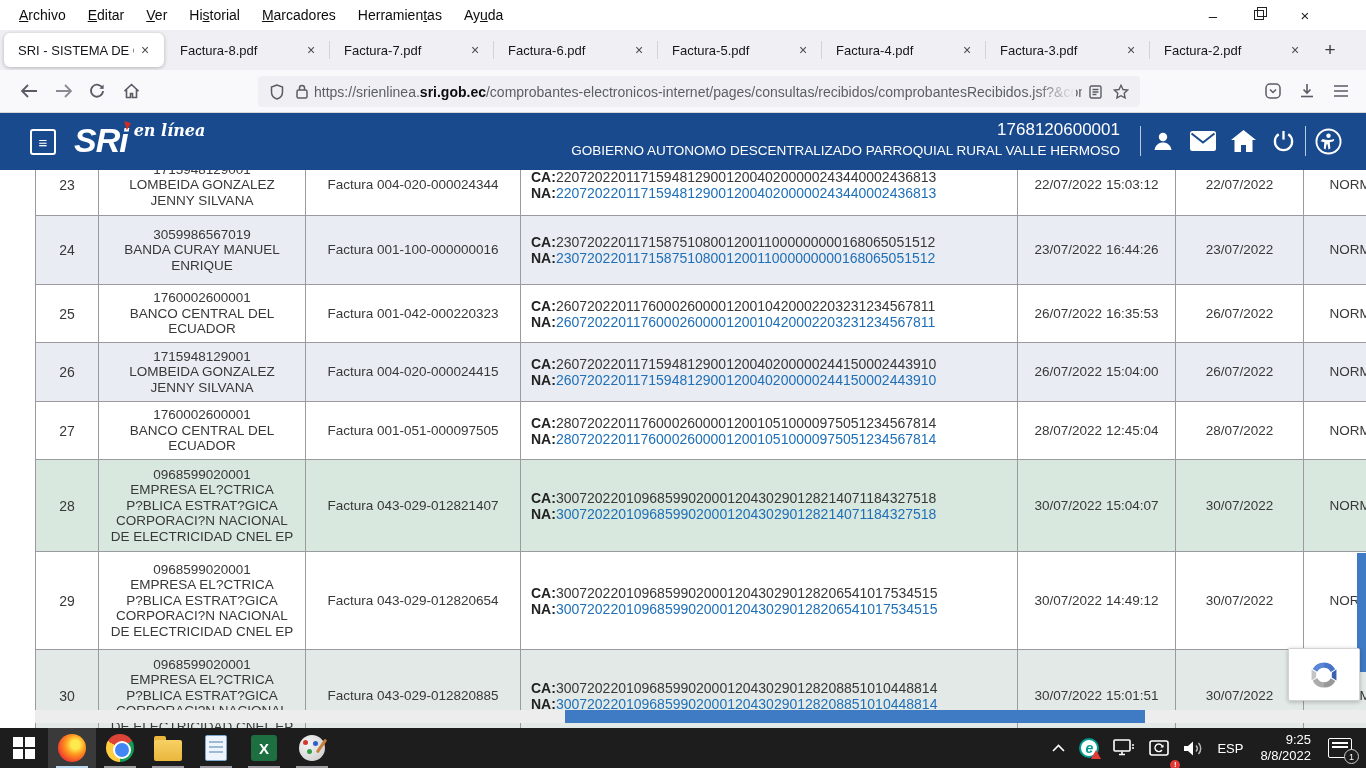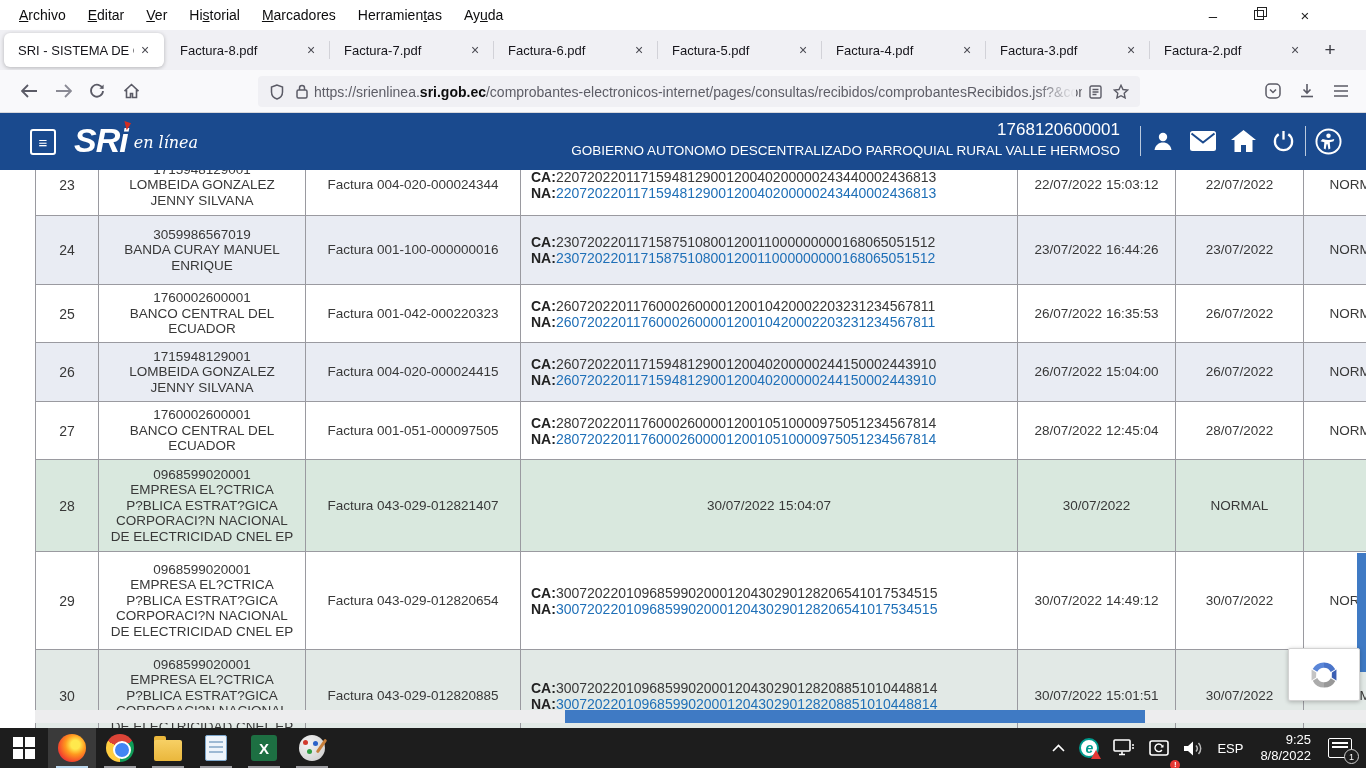--- a/index.html
+++ b/index.html
@@ -47,21 +47,21 @@
   
   .appheader { position:absolute; top:113px; left:0; width:1366px; height:57px; background:var(--header-blue);
     z-index:5; color:#fff; }
   .sidebar-toggle { position:absolute; left:30px; top:16px; width:26px; height:26px; border:2px solid #fff;
     border-radius:3px; display:flex; align-items:center; justify-content:center; font-size:15px; color:#fff;}
   .sri-logo { position:absolute; left:74px; top:8px; display:flex; align-items:flex-end;}
   .sri-main { font-family:"Liberation Sans", sans-serif; font-style:italic; font-weight:700; font-size:34px;
     letter-spacing:-1px; position:relative; }
   .sri-main .accent { position:absolute; right:-2px; top:1px; width:0; height:0;
     border-left:5px solid transparent; border-right:2px solid transparent; border-top:8px solid #d22c21; transform:rotate(18deg);}
-  .sri-sub { font-family:"DejaVu Serif", serif; font-style:italic; font-size:16px; margin:0 0 8px 6px; }
+  .sri-sub { font-family:"DejaVu Serif", serif; font-style:italic; font-size:16px; margin:0 0 20px 6px;font-weight:bold; }
   .header-id { position:absolute; right:246px; top:7px; width:560px; text-align:right; }
   .header-id .ruc { font-size:17px; }
   .header-id .entity { font-size:13.5px; margin-top:3px; }
   .header-icons { position:absolute; right:18px; top:12px; display:flex; align-items:center; height:32px;}
   .hicon { width:40px; display:flex; align-items:center; justify-content:center; }
   .hdivider { width:1px; height:30px; background:rgba(255,255,255,.7); margin:0 2px;}
 
   
   .content { position:absolute; top:170px; left:0; width:1366px; height:558px; background:#fff; z-index:1;}
   .invoice-table { position:absolute; top:-16px; left:35px; width:1378px; border-left:1px solid #9a9aa0; }
@@ -394,20 +394,24 @@
         <div class="trow v-selected" style="height: 92px;">
           <div class="tcell num-cell">28</div>
           <div class="tcell ">
             <div class="nline">0968599020001</div>
             <div class="nline">EMPRESA EL?CTRICA</div>
             <div class="nline">P?BLICA ESTRAT?GICA</div>
             <div class="nline">CORPORACI?N NACIONAL</div>
             <div class="nline">DE ELECTRICIDAD CNEL EP</div>
           </div>
           <div class="tcell ">Factura 043-029-012821407</div>
+          <div class="tcell ca-cell">
+            <div class="ca-line"><b>CA:</b>3007202201096859902000120430290128214071184327518</div>
+            <div class="ca-line"><b>NA:</b><a class="na-link" href="#">3007202201096859902000120430290128214071184327518</a></div>
+          </div>
           <div class="tcell ">30/07/2022 15:04:07</div>
           <div class="tcell ">30/07/2022</div>
           <div class="tcell ">NORMAL</div>
         </div>
         <div class="trow v-plain" style="height: 98px;">
           <div class="tcell num-cell">29</div>
           <div class="tcell ">
             <div class="nline">0968599020001</div>
             <div class="nline">EMPRESA EL?CTRICA</div>
             <div class="nline">P?BLICA ESTRAT?GICA</div>

